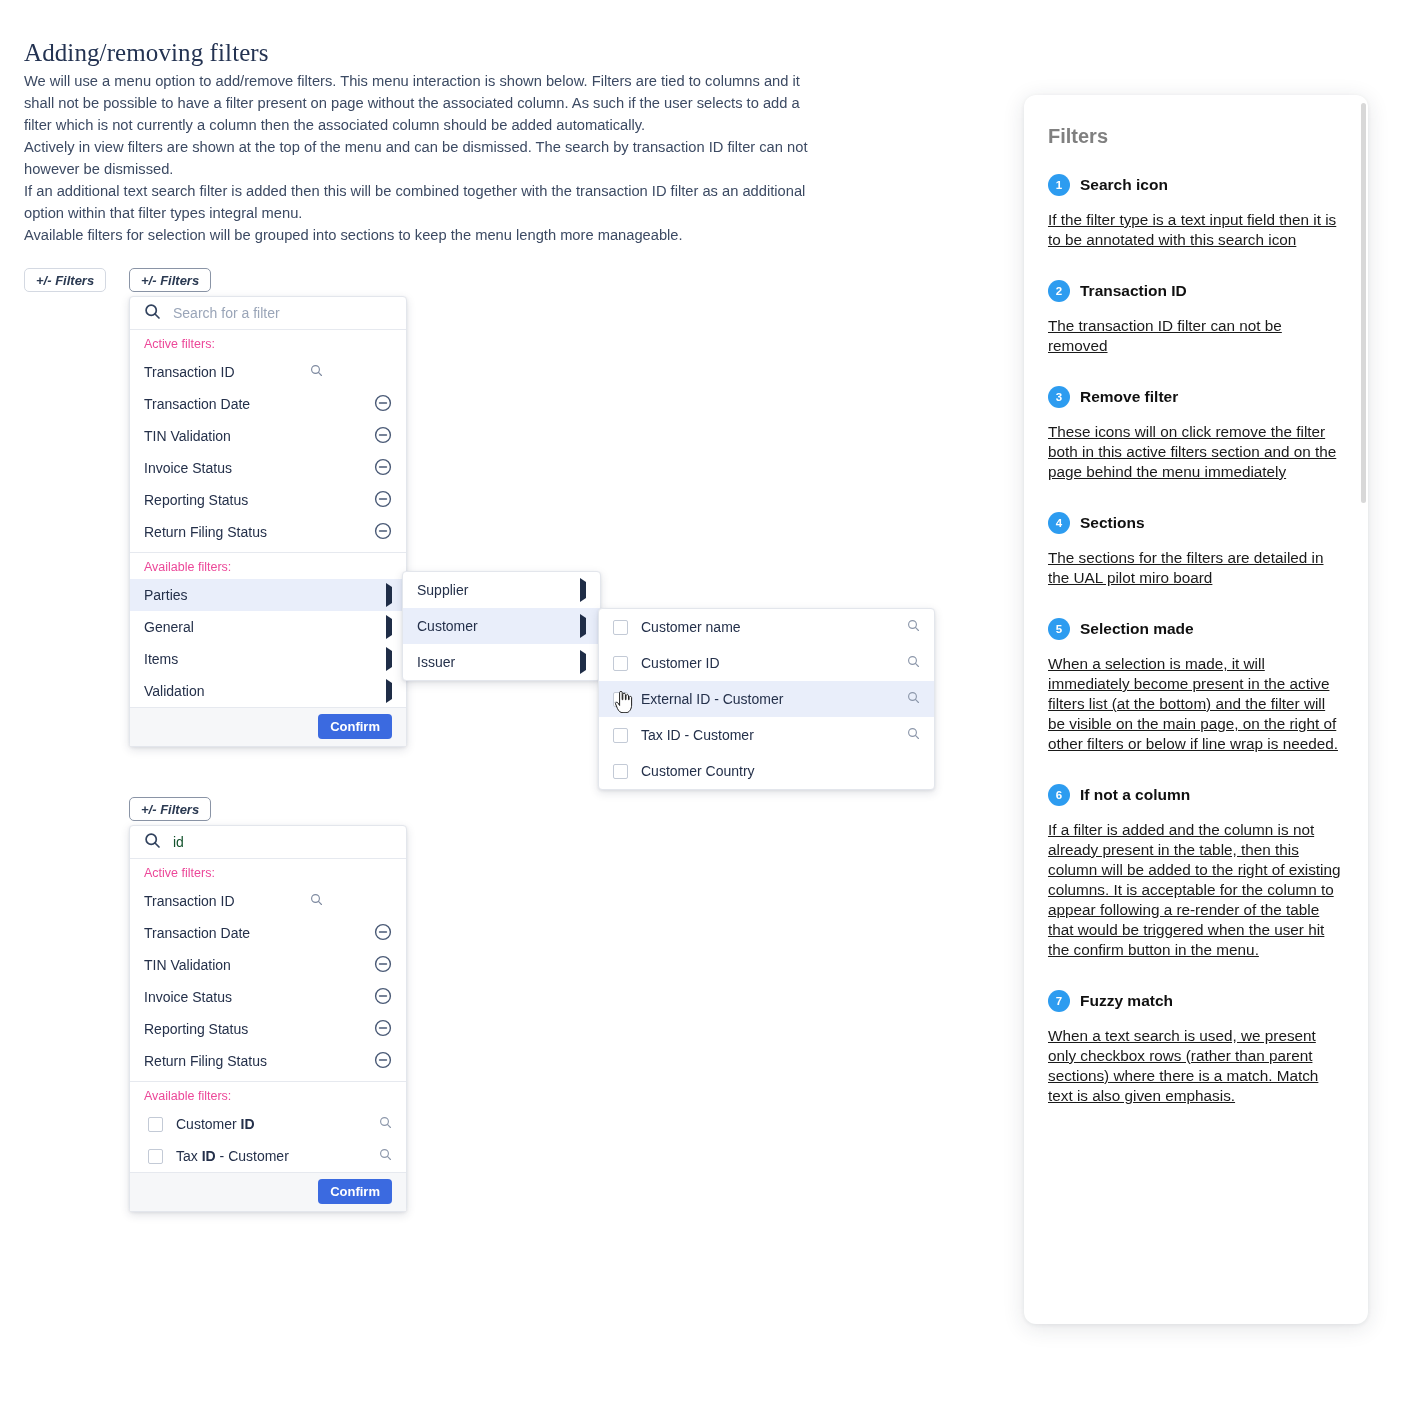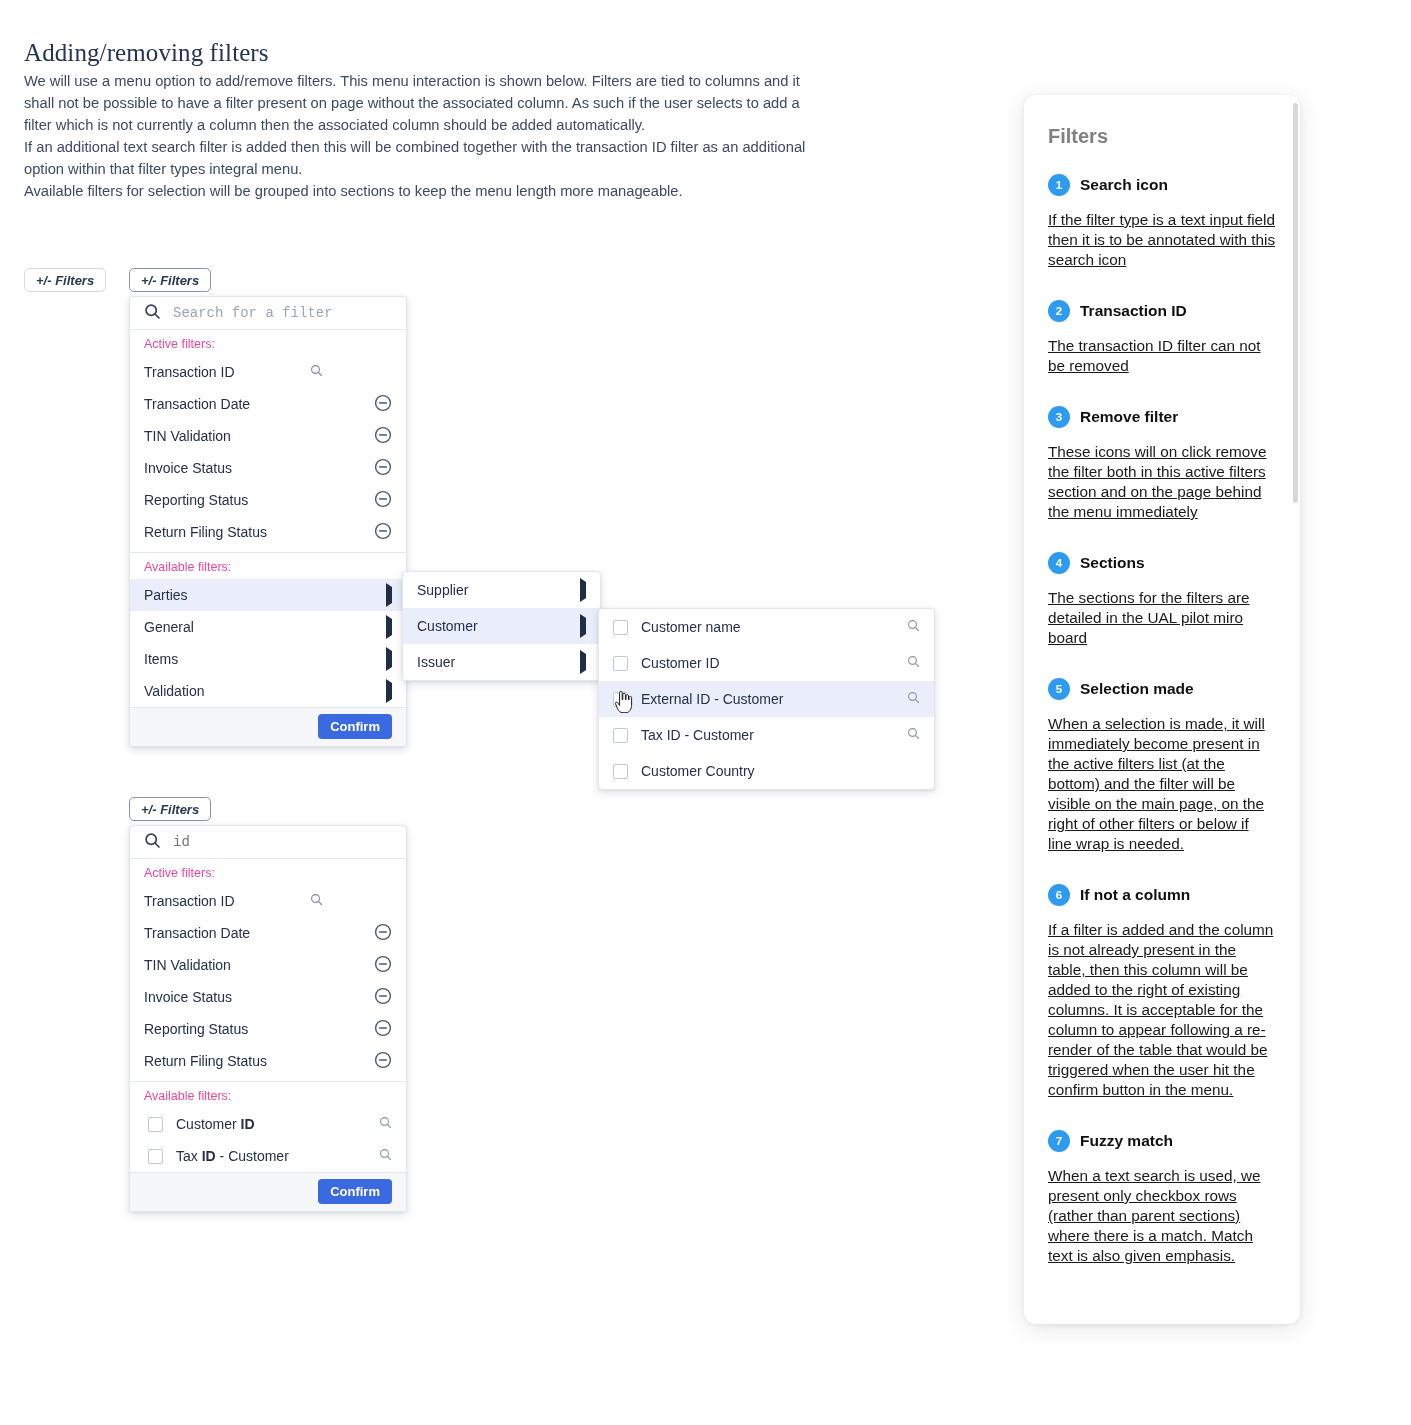--- a/index.html
+++ b/index.html
@@ -74,23 +74,23 @@
     height: 33px;
     padding: 0 14px;
     border-bottom: 1px solid #e6e9ef;
     gap: 12px;
   }
   .menu-search .sq { flex: 0 0 auto; }
   .menu-search input {
     border: none;
     outline: none;
     background: transparent;
-    font-family: Liberation Mono, monospace;
+    font-family: Liberation Sans, sans-serif;
     font-size: 14px;
-    color: #737373;
+    color: #14532d;
     width: 100%;
     padding: 0;
   }
   .menu-search input::placeholder { color: #9aa5b8; }
 
   .section-label {
     font-size: 12.5px;
     color: #ec4899;
     padding: 7px 14px 5px 14px;
   }
@@ -171,21 +171,21 @@
     position: absolute;
     left: 615px; top: 691px;
     width: 18px; height: 22px;
     pointer-events: none;
   }
 
   
   .anno-panel {
     position: absolute;
     left: 1024px; top: 95px;
-    width: 276px; height: 1229px;
+    width: 344px; height: 1229px;
     background: #ffffff;
     border-radius: 12px;
     box-shadow: 0 4px 22px rgba(30,40,60,.12), 0 1px 4px rgba(30,40,60,.07);
     padding: 26px 24px 0 24px;
     overflow: hidden;
     color: #111111;
   }
   .anno-title {
     font-size: 20px;
     font-weight: 700;
@@ -225,20 +225,21 @@
     background: #d8d8d8;
     border-radius: 3px;
   }
 </style>
 </head>
 <body>
 
 <h1 class="page-title">Adding/removing filters</h1>
 <div class="spec-body">
   <p>We will use a menu option to add/remove filters. This menu interaction is shown below. Filters are tied to columns and it shall not be possible to have a filter present on page without the associated column. As such if the user selects to add a filter which is not currently a column then the associated column should be added automatically.</p>
+  <p>Actively in view filters are shown at the top of the menu and can be dismissed. The search by transaction ID filter can not however be dismissed.</p>
   <p>If an additional text search filter is added then this will be combined together with the transaction ID filter as an additional option within that filter types integral menu.</p>
   <p>Available filters for selection will be grouped into sections to keep the menu length more manageable.</p>
 </div>
 
 <button id="btn-a" class="filters-btn">+/- Filters</button>
 <button id="btn-b" class="filters-btn active">+/- Filters</button>
 <button id="btn-c" class="filters-btn active">+/- Filters</button>
 
 <div id="menu-1" class="menu">
   <div class="menu-search">

